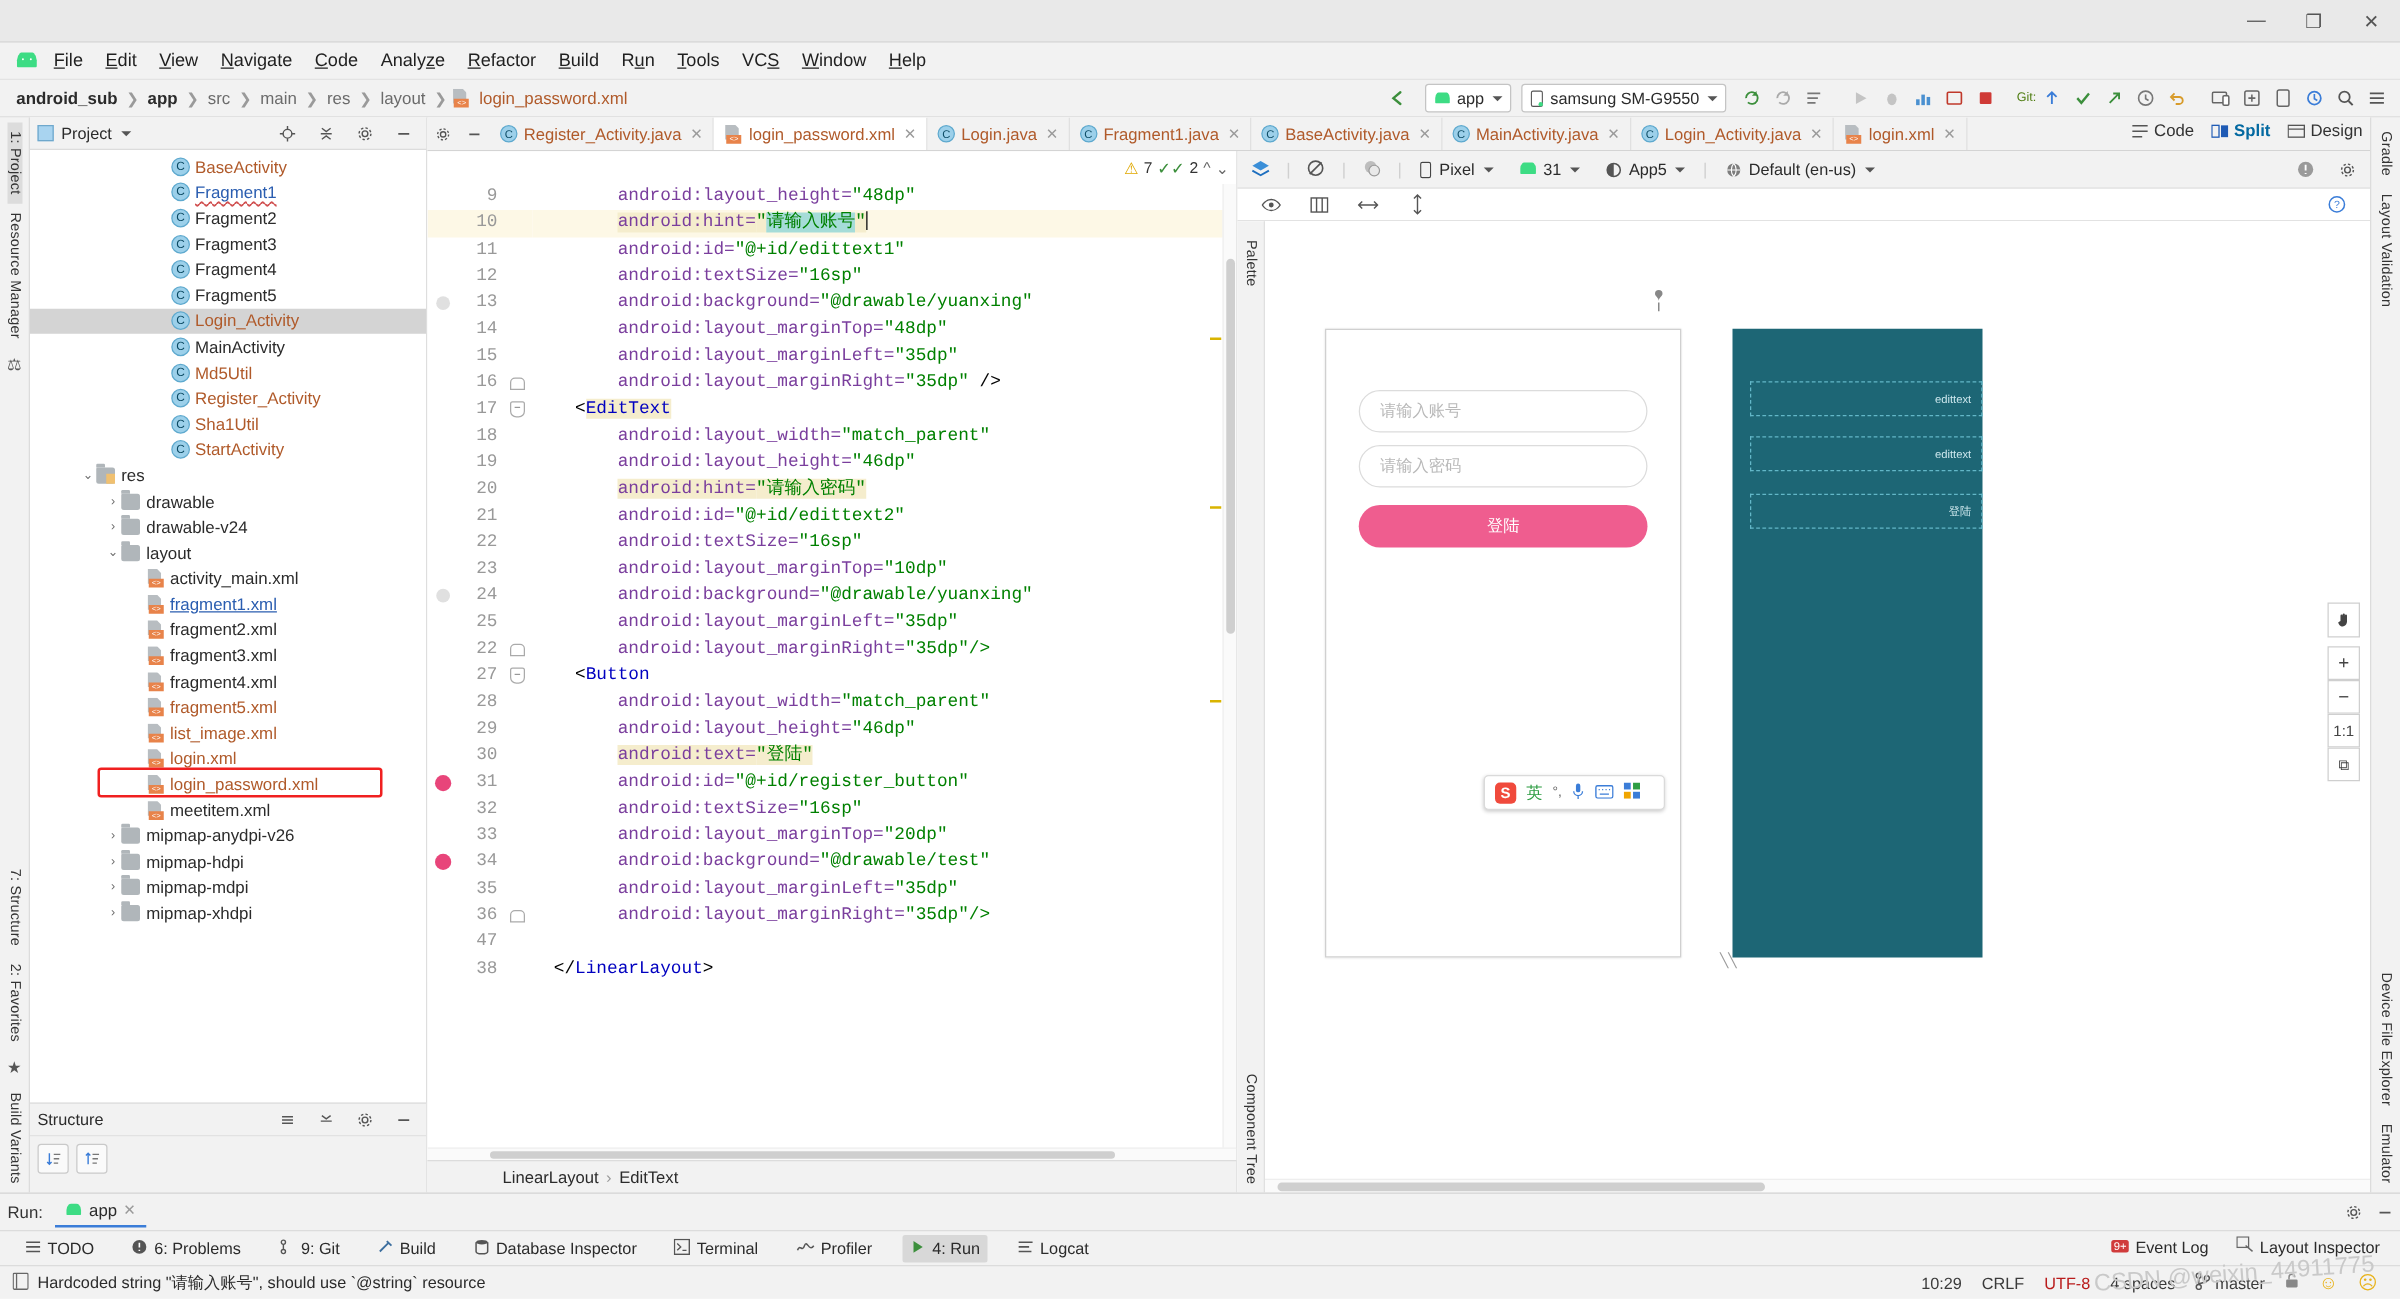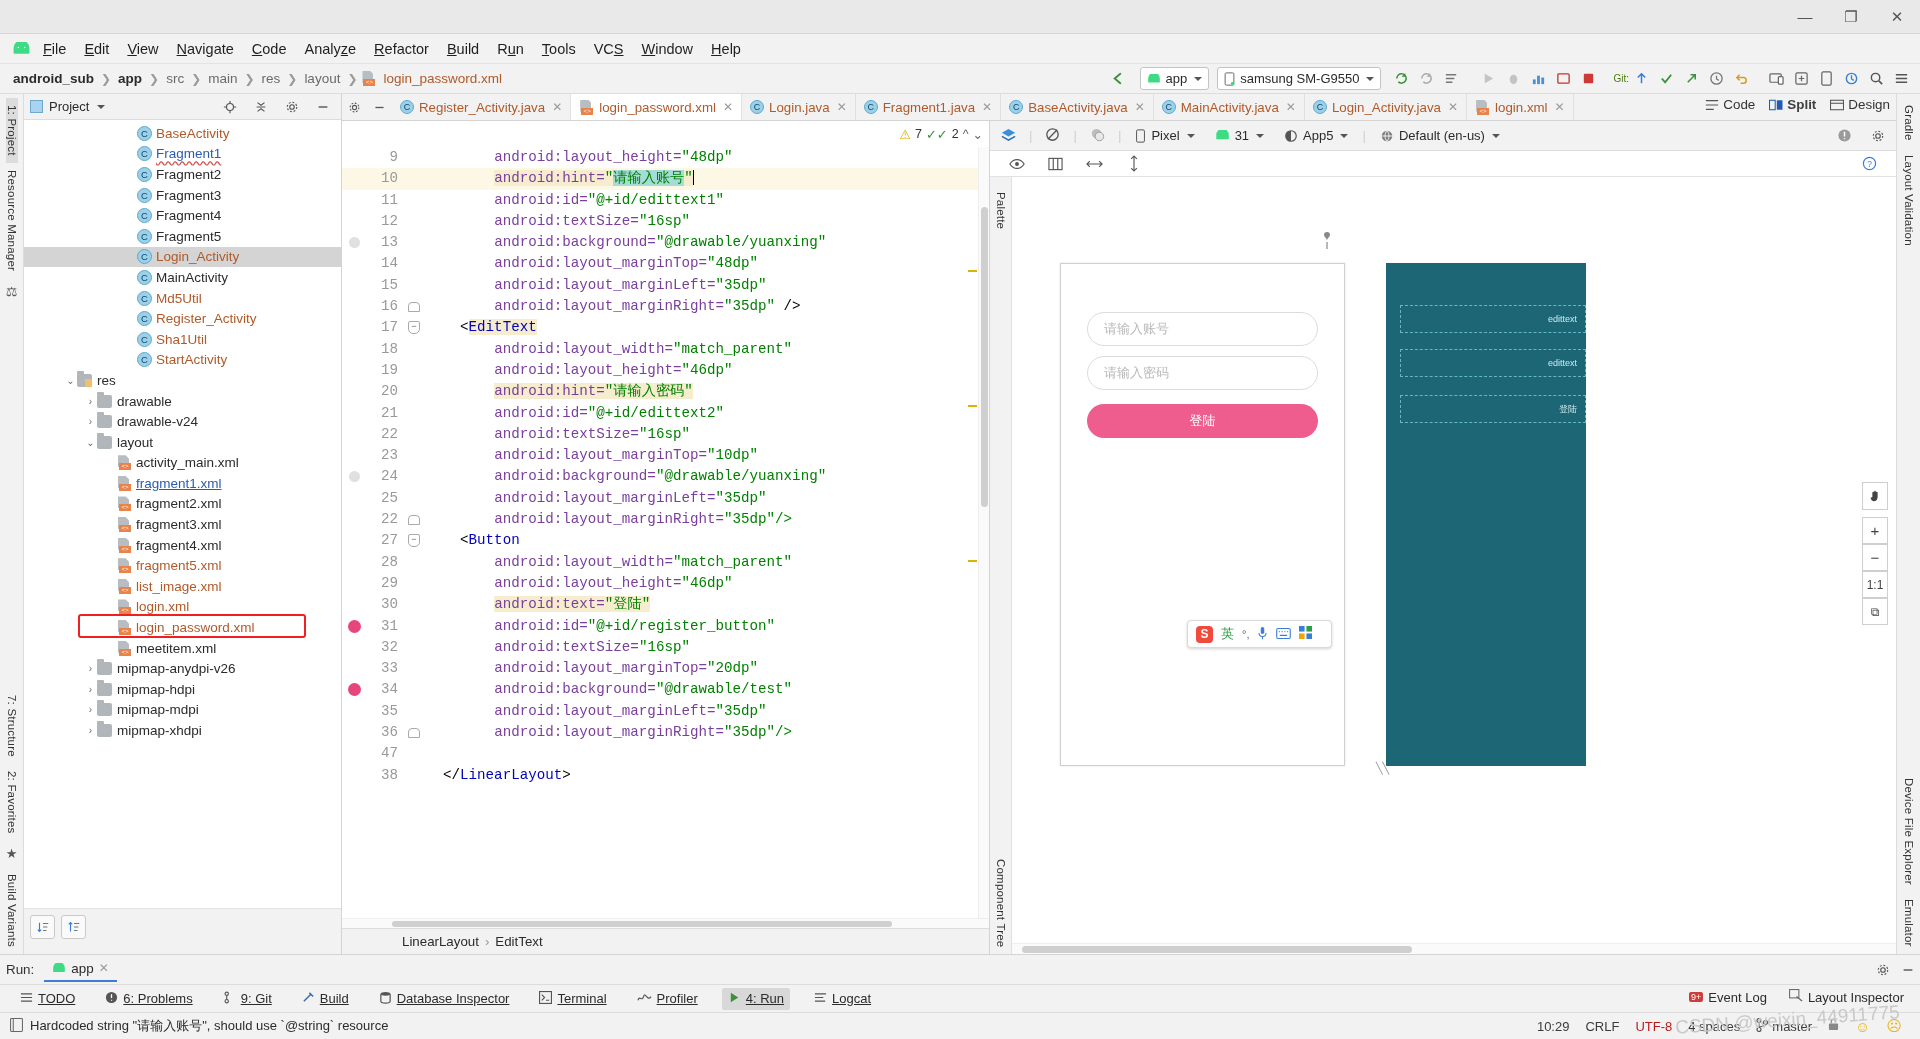--- a/index.html
+++ b/index.html
@@ -149,21 +149,21 @@
 
   
   .rrail{ width:24px; background:#f2f2f2; border-left:1px solid #dcdcdc;
           display:flex; flex-direction:column; align-items:center; padding-top:4px;}
 
   
   #runpane{ position:absolute; left:0; right:0; bottom:55px; height:30px; background:#f2f2f2;
             border-top:1px solid #d4d4d4; display:flex; align-items:center; padding-left:6px; font-size:13.4px;}
   #toolstrip{ position:absolute; left:0; right:0; bottom:27px; height:28px; background:#f2f2f2;
               border-top:1px solid #dcdcdc; display:flex; align-items:center; gap:18px; padding:0 14px; font-size:13px;}
-  .tw{ display:flex; align-items:center; gap:5px; padding:3px 6px; border-radius:2px;text-decoration:underline;}
+  .tw{ display:flex; align-items:center; gap:5px; padding:3px 6px; border-radius:2px;}
   .tw.sel{ background:#d8d8d8; }
   #statusbar{ position:absolute; left:0; right:0; bottom:0; height:27px; background:#f2f2f2;
               border-top:1px solid #dcdcdc; display:flex; align-items:center; padding:0 10px; font-size:13px;}
   .spacer{ flex:1; }
   .sb-item{ padding:0 8px; color:#3b3b3b; }
   .sb-item.dim{ color:#b91c1c; }
   #wm{ position:absolute; right:20px; bottom:8px; color:#c9c9c9; font-size:19px;
        transform:rotate(-4deg); pointer-events:none; font-family:"Liberation Sans",sans-serif;}
 </style>
 </head>
@@ -576,20 +576,45 @@
         </div>
         <div class="trow">
           <span style="width: 60px; flex: 0 0 auto;"></span>
           <span class="arrow">›</span>
           <span class="ficon"></span>
           <span class="tl ">mipmap-xhdpi</span>
         </div>
       </div>
     <div id="redbox" style="left: 78px; top: 520.4px; width: 228px; height: 24px;"></div>
 
+    <div class="structbar">
+      <span>Structure</span>
+      <span class="spacer"></span>
+      <span class="tbtn">
+        <svg width="14" height="14" viewBox="0 0 16 16">
+            <path d="M3 5h10M3 8h10M3 11h10" stroke="#555" stroke-width="1.3"></path>
+          </svg>
+      </span>
+      <span class="tbtn">
+        <svg width="14" height="14" viewBox="0 0 16 16">
+            <path d="M4 4l4 3 4-3M3 9h10" stroke="#555" stroke-width="1.3" fill="none"></path>
+          </svg>
+      </span>
+      <span class="tbtn">
+        <svg width="14" height="14" viewBox="0 0 16 16">
+            <circle cx="8" cy="8" r="2.6" fill="none" stroke="#555" stroke-width="1.3"></circle>
+            <circle cx="8" cy="8" r="5.4" fill="none" stroke="#555" stroke-width="1.3" stroke-dasharray="2.2 2"></circle>
+          </svg>
+      </span>
+      <span class="tbtn">
+        <svg width="14" height="14" viewBox="0 0 16 16">
+            <path d="M3 8h10" stroke="#555" stroke-width="1.6"></path>
+          </svg>
+      </span>
+    </div>
     <div class="structbody">
       <span class="tbtn" style="border:1px solid #c9c9c9;background:#fafafa;">
         <svg width="14" height="14" viewBox="0 0 16 16">
             <path d="M4 3v10M2 11l2 2 2-2" stroke="#3b7dd8" stroke-width="1.3" fill="none"></path>
             <path d="M8 4h6M8 8h5M8 12h4" stroke="#777" stroke-width="1.2"></path>
           </svg>
       </span>
       <span class="tbtn" style="border:1px solid #c9c9c9;background:#fafafa;">
         <svg width="14" height="14" viewBox="0 0 16 16">
             <path d="M4 13V3M2 5l2-2 2 2" stroke="#3b7dd8" stroke-width="1.3" fill="none"></path>
@@ -958,21 +983,21 @@
   </div>
 </div>
 
 <div style="position:absolute; right:30px; top:97px; display:flex; align-items:center; gap:14px; font-size:13.4px;">
   <span style="display:flex;align-items:center;gap:4px;color:#333;">
     <svg width="14" height="12" viewBox="0 0 16 12">
         <path d="M1 1h14M1 6h14M1 11h9" stroke="#555" stroke-width="1.4"></path>
       </svg>
     <span>Code</span>
   </span>
-  <span style="display:flex;align-items:center;gap:4px;color:#404040;font-weight:bold;">
+  <span style="display:flex;align-items:center;gap:4px;color:#0369a1;font-weight:bold;">
     <svg width="14" height="12" viewBox="0 0 16 12">
         <rect x="0.6" y="0.6" width="6.5" height="10.8" fill="none" stroke="#1f5bb5" stroke-width="1.2"></rect>
         <rect x="8.9" y="0.6" width="6.5" height="10.8" fill="#1f5bb5"></rect>
       </svg>
     <span>Split</span>
   </span>
   <span style="display:flex;align-items:center;gap:4px;color:#333;">
     <svg width="14" height="12" viewBox="0 0 16 12">
         <rect x="0.6" y="0.6" width="14.8" height="10.8" fill="none" stroke="#555" stroke-width="1.2"></rect>
         <path d="M0.6 4h14.8" stroke="#555" stroke-width="1.2"></path>

